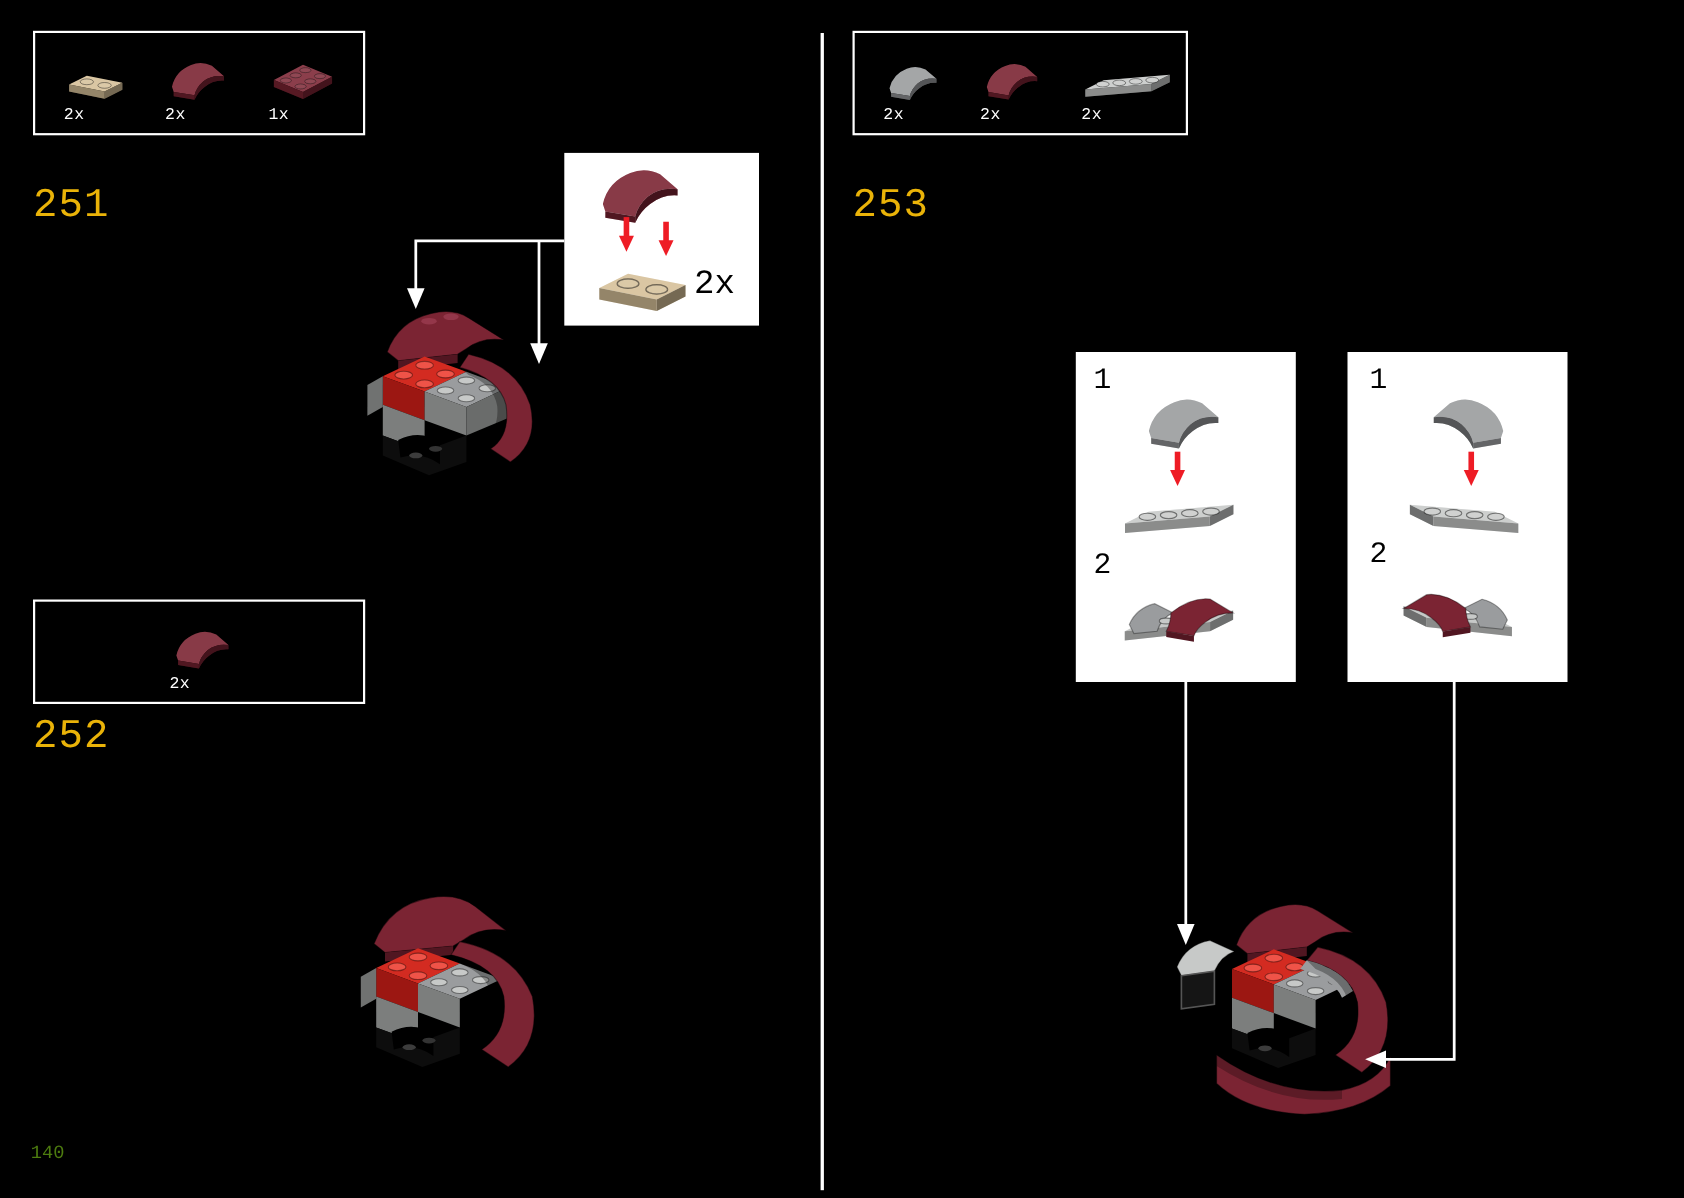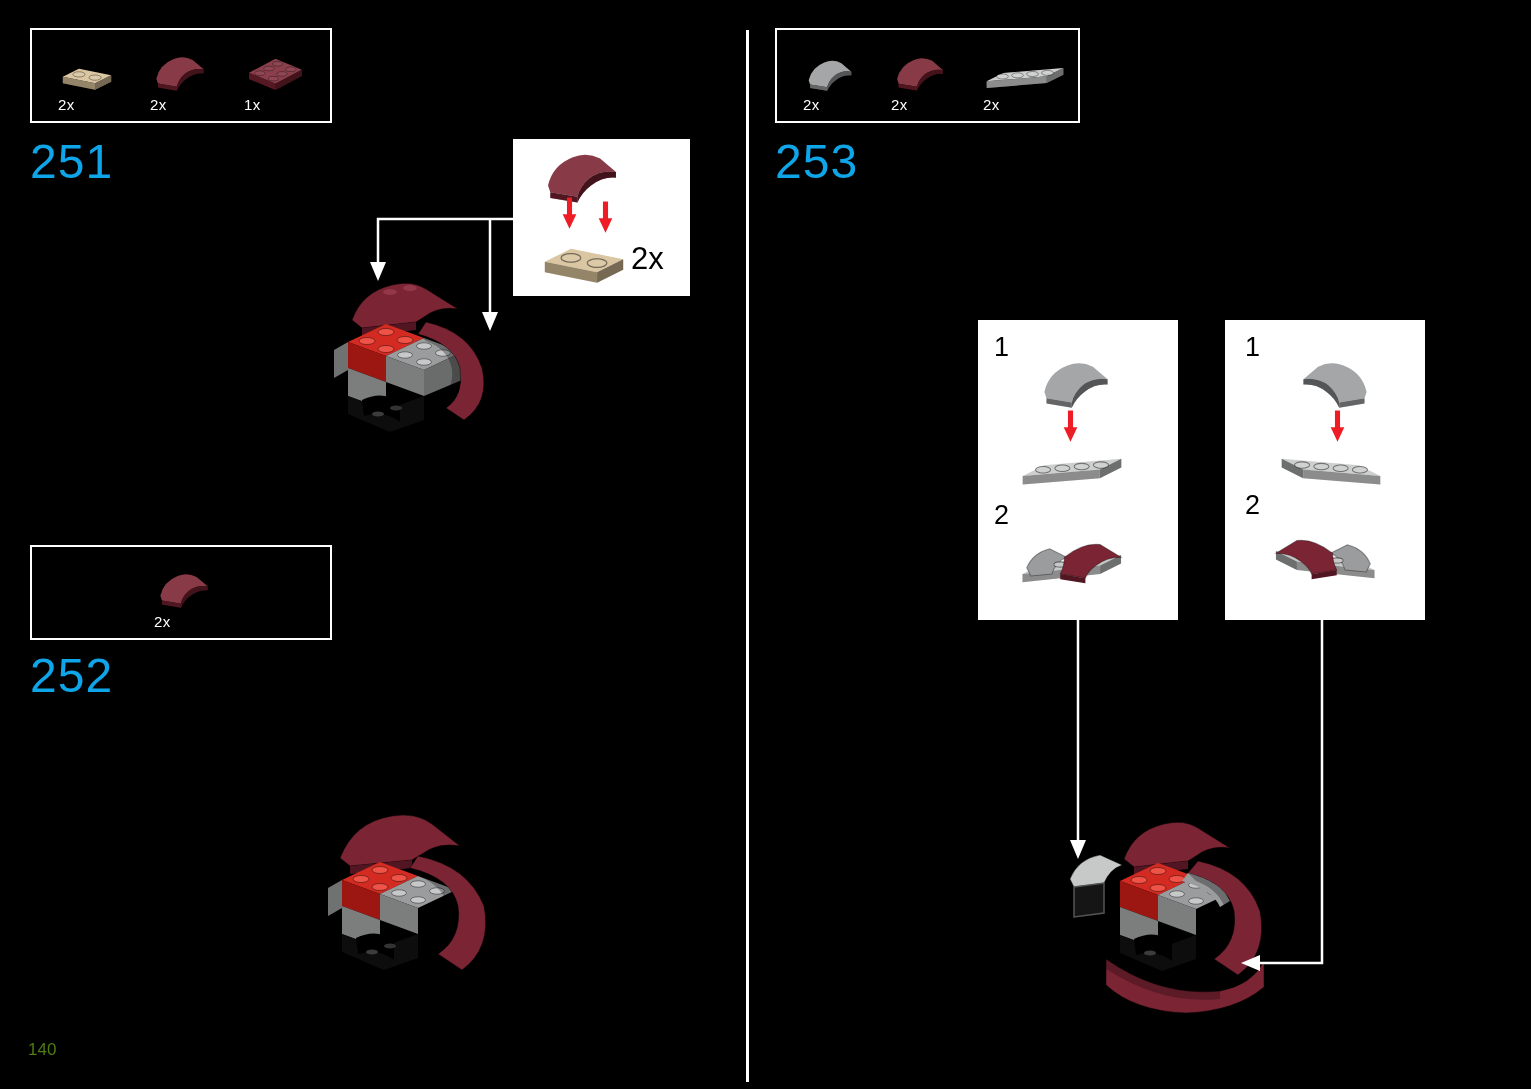--- a/index.html
+++ b/index.html
@@ -1,31 +1,31 @@
 <!DOCTYPE html>
 <html style="--background: #000000; --panel-border: #ffffff; --box-bg-white: #ffffff; --line-white: #ffffff; --dark-red: #7b2433; --dark-red-dark: #511621; --dark-red-light: #94374a; --red: #d32b21; --red-dark: #9c1712; --red-light: #ef5348; --tan: #d5bf97; --tan-light: #e9d8b2; --gray: #9a9c9e; --gray-dark: #7c7e7d; --gray-light: #c7c9c8; --arrow-red: #ee1c25;"><head>
 <meta charset="utf-8">
 <style>
   html,body { margin:0; padding:0; background:#000; }
   .page {
     position:relative; width:1531px; height:1089px; overflow:hidden;
     background:var(--background,#000);
-    font-family:Liberation Sans, sans-serif;
+    font-family:Liberation Mono, monospace;
   }
   .abs { position:absolute; }
   .divider { position:absolute; background:var(--line-white,#fff); }
   .parts-box {
     position:absolute; box-sizing:border-box;
     border:2px solid var(--panel-border,#fff); background:#000;
     display:flex; align-items:flex-end; padding:10px 20px 8px 26px; gap:34px;
   }
   .part-cell { display:flex; flex-direction:column; align-items:flex-start; }
   .part-qty { color:#fff; font-size:15px; margin-top:3px; letter-spacing:.5px; }
   .step-number {
-    position:absolute; color:#0ea5e9; font-size:48px; font-weight:300; letter-spacing:1px;
+    position:absolute; color:#eab308; font-size:37px; font-weight:300; letter-spacing:1px;margin-top:32px;
   }
   .white-box { position:absolute; background:var(--box-bg-white,#fff); }
   .callout-qty { position:absolute; color:#000; font-size:31px; font-weight:400; }
   .substep-label { position:absolute; color:#000; font-size:27px; font-weight:300; }
   .page-number { position:absolute; color:#4d7c0f; font-size:17px; }
   svg { display:block; }
   .mirror { transform:scaleX(-1); }
 </style>
 </head>
 <body>
@@ -184,21 +184,21 @@
 
   <div class="parts-box" style="left:30px; top:545px; width:302px; height:95px; justify-content:center;">
     <div class="part-cell">
       <svg width="60" height="41" viewBox="0 0 76 52" style="color:var(--dark-red,#7b2433)">
           <use href="#sym-slope"></use>
         </svg>
       <span class="part-qty">2x</span>
     </div>
   </div>
 
-  <div class="step-number" style="left:30px; top:648px;">252</div>
+  <div class="step-number" style="left:30px; top:617px;">252</div>
 
   <svg class="abs" style="left:292px; top:796px;" width="215" height="212" viewBox="0 0 215 212">
     <path d="M48,62 Q62,26 100,20 Q124,16 140,28 L168,50 Q146,46 130,58 L120,64 L58,70 Z" fill="var(--dark-red,#7b2433)" stroke="rgba(0,0,0,0.5)" stroke-width="1"></path>
     <path d="M58,70 L120,64 L120,72 L58,78 Z" fill="var(--dark-red-dark,#511621)"></path>
     <polygon points="50,84 88,66 126,80 88,98" fill="var(--red,#d32b21)"></polygon>
     <ellipse cx="69" cy="83" rx="8" ry="3.5" fill="var(--red-light,#ef5348)" stroke="rgba(0,0,0,0.4)" stroke-width="1"></ellipse>
     <ellipse cx="88" cy="74" rx="8" ry="3.5" fill="var(--red-light,#ef5348)" stroke="rgba(0,0,0,0.4)" stroke-width="1"></ellipse>
     <ellipse cx="88" cy="91" rx="8" ry="3.5" fill="var(--red-light,#ef5348)" stroke="rgba(0,0,0,0.4)" stroke-width="1"></ellipse>
     <ellipse cx="107" cy="82" rx="8" ry="3.5" fill="var(--red-light,#ef5348)" stroke="rgba(0,0,0,0.4)" stroke-width="1"></ellipse>
     <polygon points="50,84 88,98 88,124 50,110" fill="var(--red-dark,#9c1712)"></polygon>

